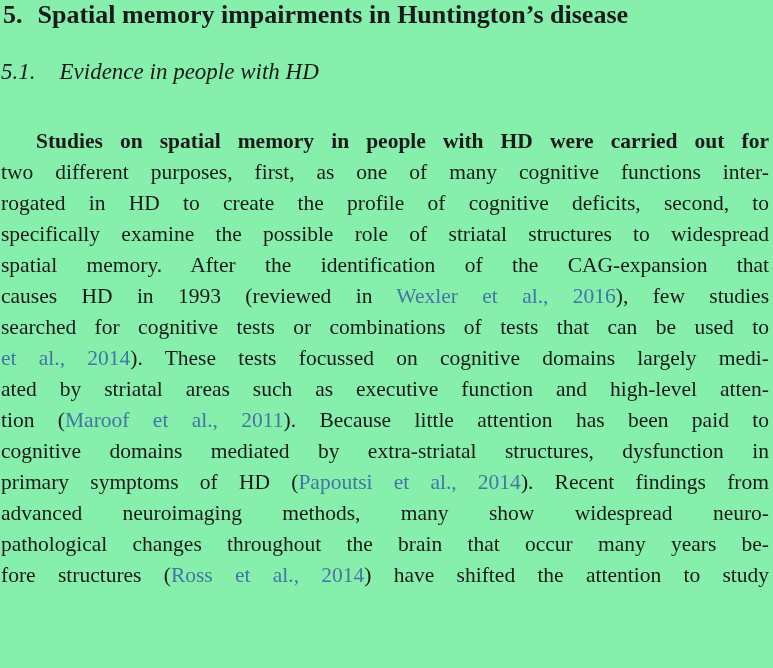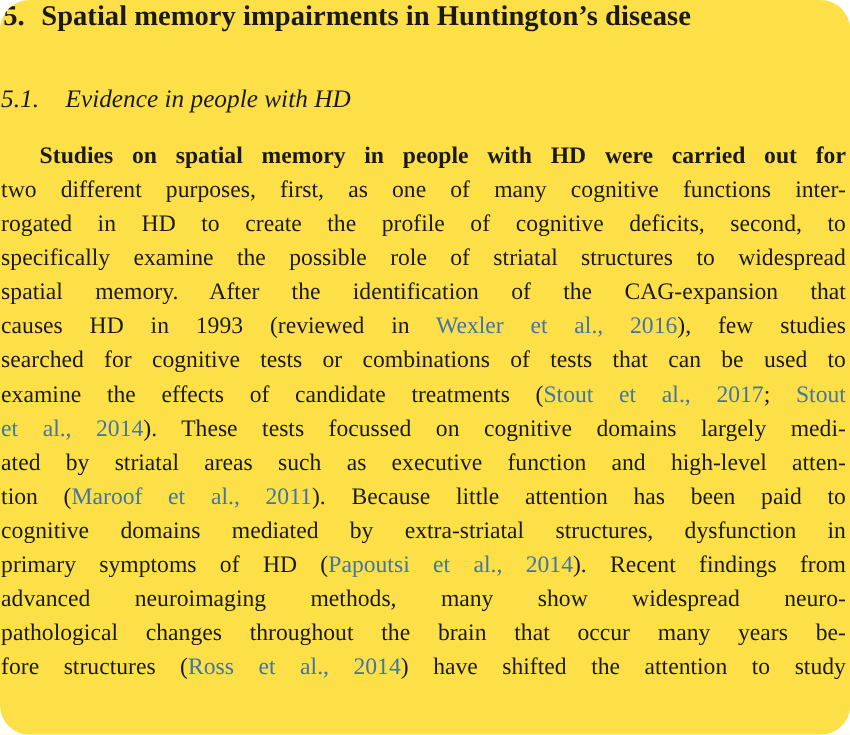--- a/index.html
+++ b/index.html
@@ -19,21 +19,21 @@
     margin: 0;
     font-size: 26px;
     font-weight: bold;
     line-height: 26px;
     white-space: nowrap;
   }
   .sec-num { margin-right: 15px; }
   .subsec-heading {
     position: absolute;
     left: 1px;
-    top: 78px;
+    top: 60px;
     margin: 0;
     font-size: 23px;
     font-weight: normal;
     font-style: italic;
     line-height: 23px;
     white-space: nowrap;
   }
   .subsec-num { margin-right: 24px; }
   .paragraph {
     position: absolute;
@@ -48,39 +48,38 @@
     text-align: justify;
     text-align-last: justify;
     white-space: normal;
   }
   .line.indent { text-indent: 35px; font-weight: bold; }
   .cite { cursor: pointer; }
 </style>
 </head>
 <body>
 
-<div class="page" style="background: #fde047; color: rgb(26, 26, 26); border-radius: 27px;">
+<div class="page" style="background: #86efac; color: rgb(26, 26, 26);">
 
   <h2 class="sec-heading">
     <span class="sec-num">5.</span><span>Spatial memory impairments in Huntington’s disease</span>
   </h2>
 
   <h3 class="subsec-heading">
     <span class="subsec-num">5.1.</span><span>Evidence in people with HD</span>
   </h3>
 
   <div class="paragraph" id="paragraph">
       <div class="line indent"><span>Studies on spatial memory in people with HD were carried out for</span></div>
       <div class="line"><span>two different purposes, first, as one of many cognitive functions inter-</span></div>
       <div class="line"><span>rogated in HD to create the profile of cognitive deficits, second, to</span></div>
       <div class="line"><span>specifically examine the possible role of striatal structures to widespread</span></div>
       <div class="line"><span>spatial memory. After the identification of the CAG-expansion that</span></div>
       <div class="line"><span>causes HD in 1993 (reviewed in </span><span class="cite" style="color: rgb(66, 118, 165);">Wexler et al., 2016</span><span>), few studies</span></div>
       <div class="line"><span>searched for cognitive tests or combinations of tests that can be used to</span></div>
-      <div class="line"><span>examine the effects of candidate treatments (</span><span class="cite" style="color: rgb(66, 118, 165);">Stout et al., 2017</span><span>; </span><span class="cite" style="color: rgb(66, 118, 165);">Stout</span></div>
       <div class="line"><span class="cite" style="color: rgb(66, 118, 165);">et al., 2014</span><span>). These tests focussed on cognitive domains largely medi-</span></div>
       <div class="line"><span>ated by striatal areas such as executive function and high-level atten-</span></div>
       <div class="line"><span>tion (</span><span class="cite" style="color: rgb(66, 118, 165);">Maroof et al., 2011</span><span>). Because little attention has been paid to</span></div>
       <div class="line"><span>cognitive domains mediated by extra-striatal structures, dysfunction in</span></div>
       <div class="line"><span>primary symptoms of HD (</span><span class="cite" style="color: rgb(66, 118, 165);">Papoutsi et al., 2014</span><span>). Recent findings from</span></div>
       <div class="line"><span>advanced neuroimaging methods, many show widespread neuro-</span></div>
       <div class="line"><span>pathological changes throughout the brain that occur many years be-</span></div>
       <div class="line"><span>fore structures (</span><span class="cite" style="color: rgb(66, 118, 165);">Ross et al., 2014</span><span>) have shifted the attention to study</span></div>
     </div>
 

